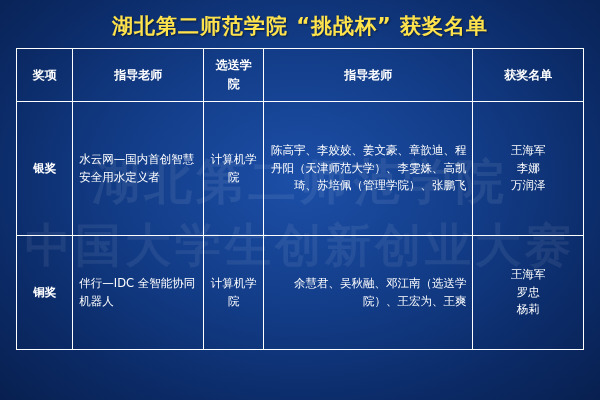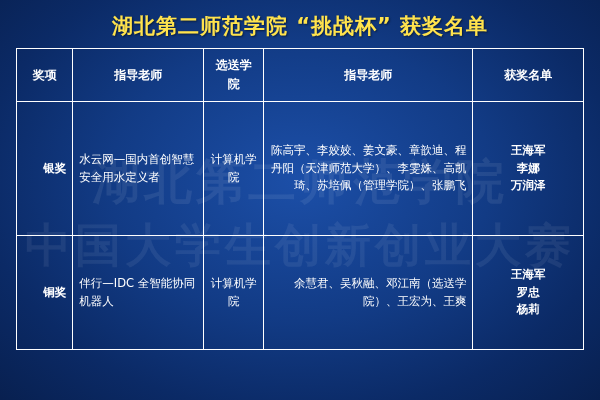--- a/index.html
+++ b/index.html
@@ -75,37 +75,36 @@
     vertical-align: middle;
     word-break: break-all;
   }
   table.award-table th {
     text-align: center;
     font-weight: bold;
     font-size: 12px;
     height: 44px;
   }
   td.c-award {
-    text-align: right;
+    text-align: center;
     font-weight: bold;
     font-size: 13px;
   }
   td.c-project {
     text-align: left;
     margin-left: 27px;
   }
   td.c-college {
     text-align: center;
   }
   td.c-students {
     text-align: right;
   }
   td.c-teachers {
     text-align: center;
-    font-weight: bold;
   }
   .teacher-line {
     display: block;
   }
   .row-silver td { height: 125px; }
   .row-bronze td { height: 105px; }
   col.w-award { width: 56px; }
   col.w-project { width: 130px; }
   col.w-college { width: 60px; }
   col.w-students { width: 208px; }

